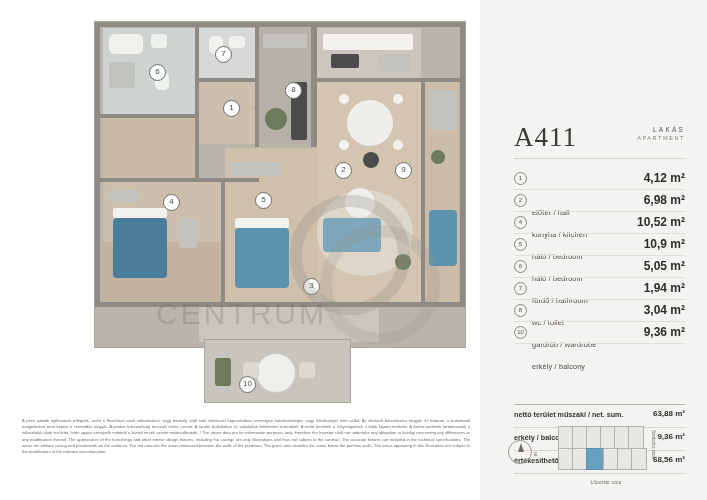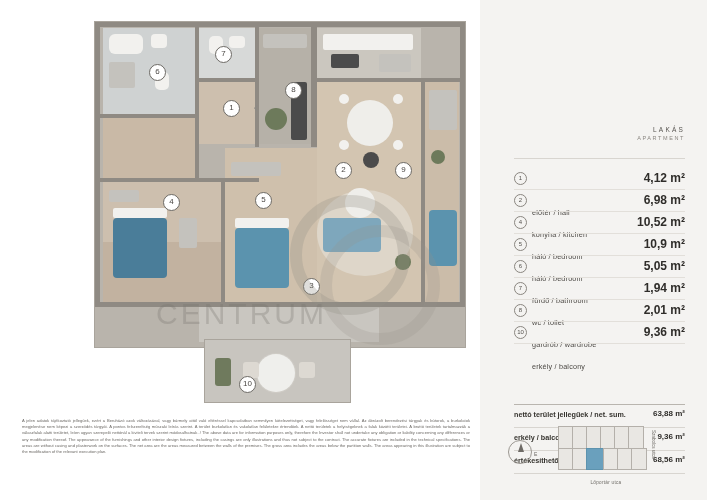--- a/index.html
+++ b/index.html
@@ -267,20 +267,21 @@
       <div class="wm-t2">CENTRUM</div>
     </div>
 
     <div class="nav-arrow">‹</div>
   </div>
 
   <div class="disclaimer">A jelen adatok tájékoztató jellegűek, ezért a Beruházó azok változásával, vagy bármely attól való eltéréssel kapcsolatban semmilyen kötelezettséget, vagy felelősséget nem vállal. Az ábrázolt berendezési tárgyak és bútorok, a burkolatok megjelenése nem képezi a szerződés tárgyát. A pontos felszereltség műszaki leírás szerint. A terület burkolatlan és vakolatlan felületekre értendőek. A nettó területek a helyiségeknek a falak közötti területei. A bruttó területek tartalmazzák a válaszfalak alatti területet, leíen ugyan szerepelő nettónál a kiviteli tervek szerint módosulhatnak. / The above data are for information purposes only, therefore the Investor shall not undertake any obligation or liability concerning any differences or any modification thereof. The appearance of the furnishings and other interior design fixtures, including the casings are only illustrations and thus not subject to the contract. The accurate fixtures are included in the technical specifications. The areas are without casing and plasterwork on the surfaces. The net area are the areas measured between the walls of the premises. The gross area includes the areas below the partition walls. The areas appearing in this illustration are subject to the modification of the relevant execution plan.</div>
 
   <div class="right">
 
+    <div class="title">A411</div>
     <div class="title-sub">
       <div class="l1">LAKÁS</div>
       <div class="l2">APARTMENT</div>
     </div>
 
     <div class="divider" style="top:158px;"></div>
 
     <div class="rooms">
       <div class="room-row">
         <span class="num">1</span>
@@ -308,32 +309,32 @@
         <span class="val">5,05 m²</span>
       </div>
       <div class="room-row">
         <span class="num">7</span>
         <span class="nm">wc  /  toilet</span>
         <span class="val">1,94 m²</span>
       </div>
       <div class="room-row">
         <span class="num">8</span>
         <span class="nm">gardrób  /  wardrobe</span>
-        <span class="val">2,01 m²</span>
+        <span class="val">3,04 m²</span>
       </div>
       <div class="room-row">
         <span class="num">10</span>
         <span class="nm">erkély  /  balcony</span>
         <span class="val">9,36 m²</span>
       </div>
     </div>
 
     <div class="totals">
       <div class="tot-row first">
-        <span class="nm">nettó terület jellegűek  /  net. sum.</span>
+        <span class="nm">nettó terület műszaki  /  net. sum.</span>
         <span class="val">63,88 m²</span>
       </div>
       <div class="tot-row">
         <span class="nm">erkély  /  balcony</span>
         <span class="val">9,36 m²</span>
       </div>
       <div class="tot-row">
         <span class="nm">értékesíthető terület  /  saleable area</span>
         <span class="val">68,56 m²</span>
       </div>

